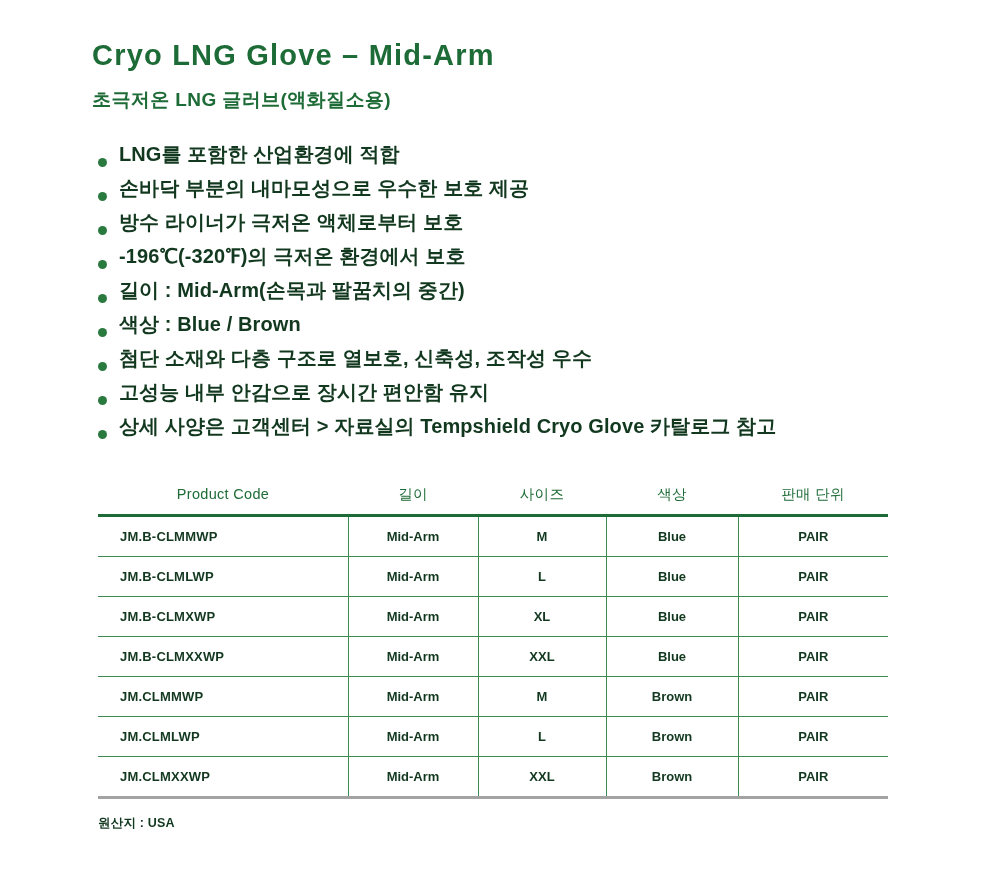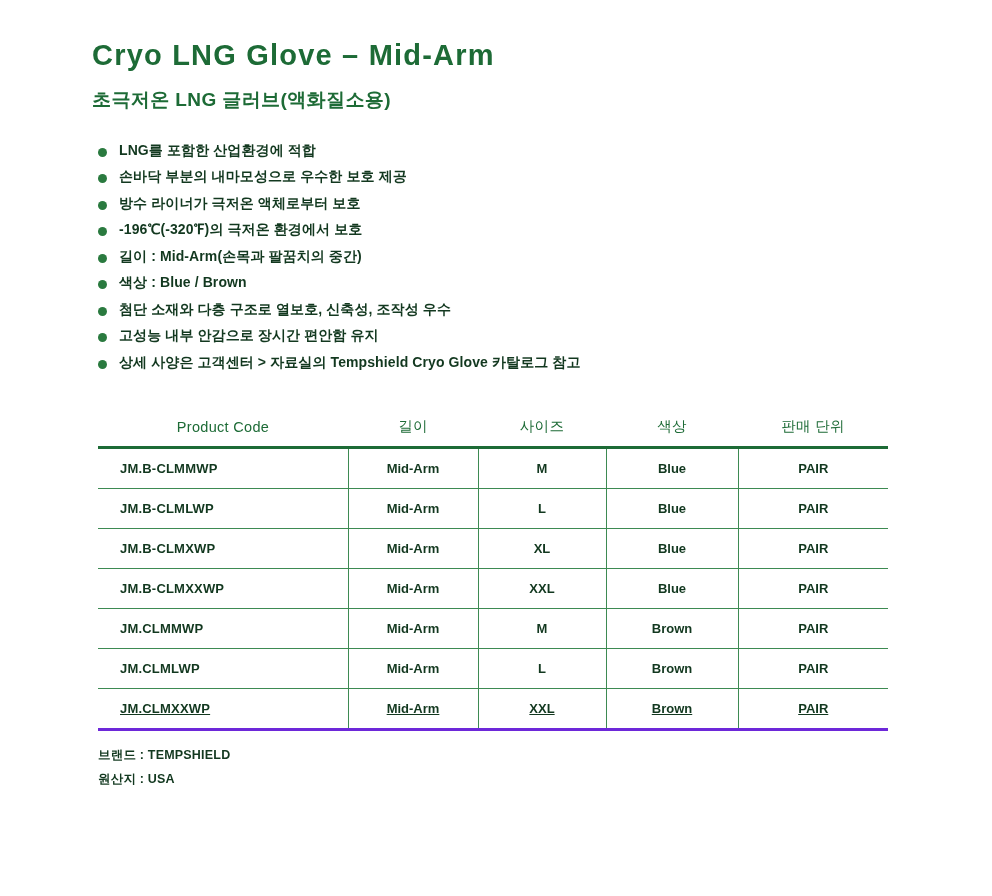--- a/index.html
+++ b/index.html
@@ -37,23 +37,23 @@
     margin: 16px 0 30px 0;
     line-height: 1.2;
   }
   .features {
     list-style: none;
     margin: 0 0 38px 0;
     padding: 0;
   }
   .feature-item {
     display: flex;
-    align-items: flex-start;
+    align-items: flex-end;
     margin-bottom: 9px;
-    font-size: 14px;
+    font-size: 20px;
     font-weight: bold;
     color: #12381f;
     letter-spacing: 0.1px;
     line-height: 1.25;
   }
   .bullet {
     width: 9px;
     height: 9px;
     border-radius: 50%;
     background: #2a7a3f;
@@ -82,22 +82,21 @@
     color: #12381f;
     padding: 12px 6px;
     text-align: center;
     border-bottom: 1px solid #3d8a52;
     border-right: 1px solid #3d8a52;
   }
   table.spec td:last-child {
     border-right: none;
   }
   table.spec tbody tr:last-child td {
-    border-bottom: 3px solid #6d28d9;
-    text-decoration: underline;
+    border-bottom: 3px solid #a3a3a3;
   }
   table.spec td.code {
     text-align: left;
     padding-left: 22px;
     letter-spacing: 0.2px;
   }
   col.c-code { width: 250px; }
   col.c-len  { width: 130px; }
   col.c-size { width: 128px; }
   col.c-color{ width: 132px; }
@@ -225,17 +224,16 @@
         <td class="code">JM.CLMXXWP</td>
         <td>Mid-Arm</td>
         <td>XXL</td>
         <td>Brown</td>
         <td>PAIR</td>
       </tr>
     </tbody>
   </table>
 
   <div class="footnotes">
-    <div class="footnote">브랜드 : TEMPSHIELD</div>
     <div class="footnote">원산지 : USA</div>
   </div>
 
 </div>
 
 </body></html>

